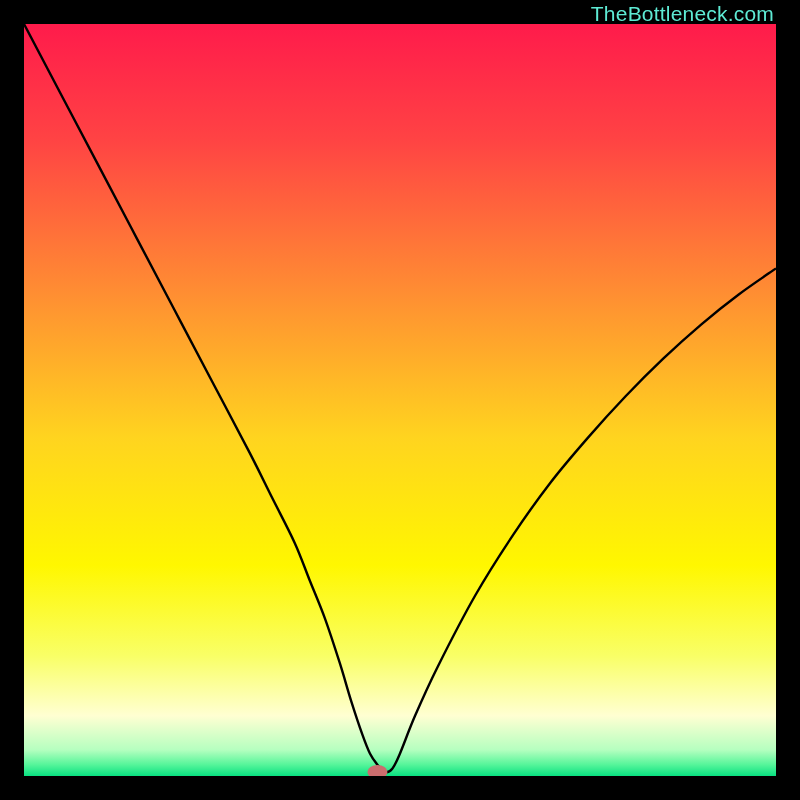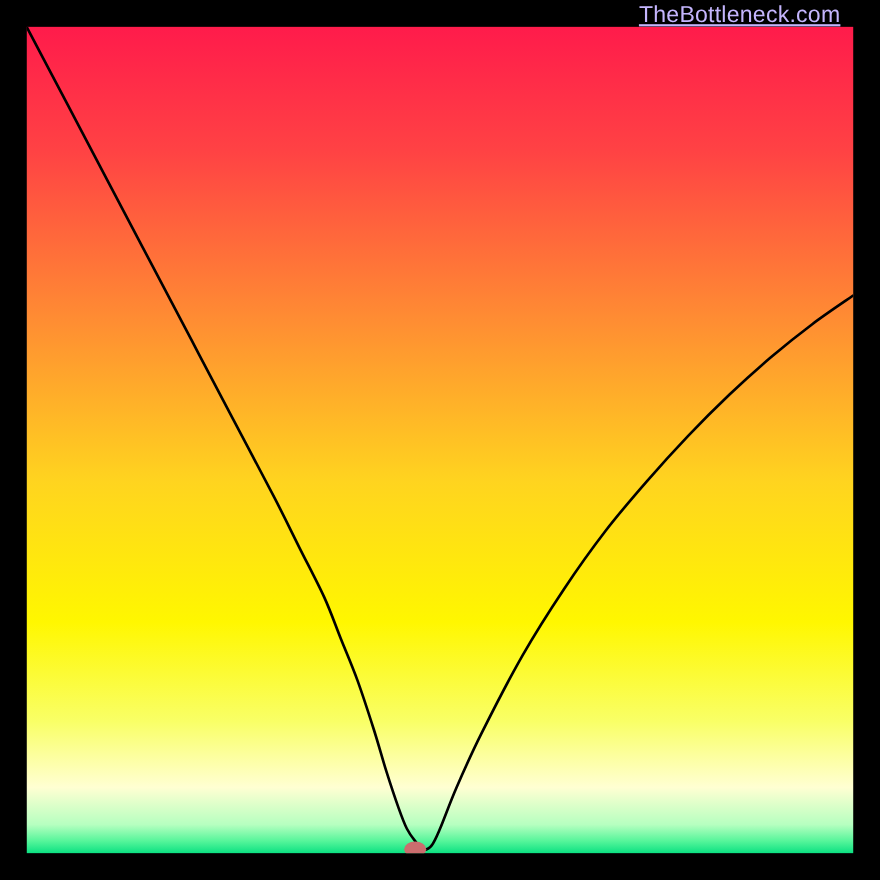--- a/index.html
+++ b/index.html
@@ -21,27 +21,26 @@
     position: absolute;
     left: 24px;
     top: 24px;
     width: 752px;
     height: 752px;
     overflow: hidden;
   }
   .watermark {
     position: absolute;
     top: 2px;
-    right: 36px;
-    color: #c4b5fd;
+    right: 26px;
+    color: #5eead4;
     font-size: 21px;
     letter-spacing: 0.2px;
     font-weight: 400;
     z-index: 5;
-    text-decoration: underline;
   }
   svg { display: block; }
 </style>
 </head>
 <body>
 
 <div class="frame">
 
   <div class="watermark">TheBottleneck.com</div>
 

